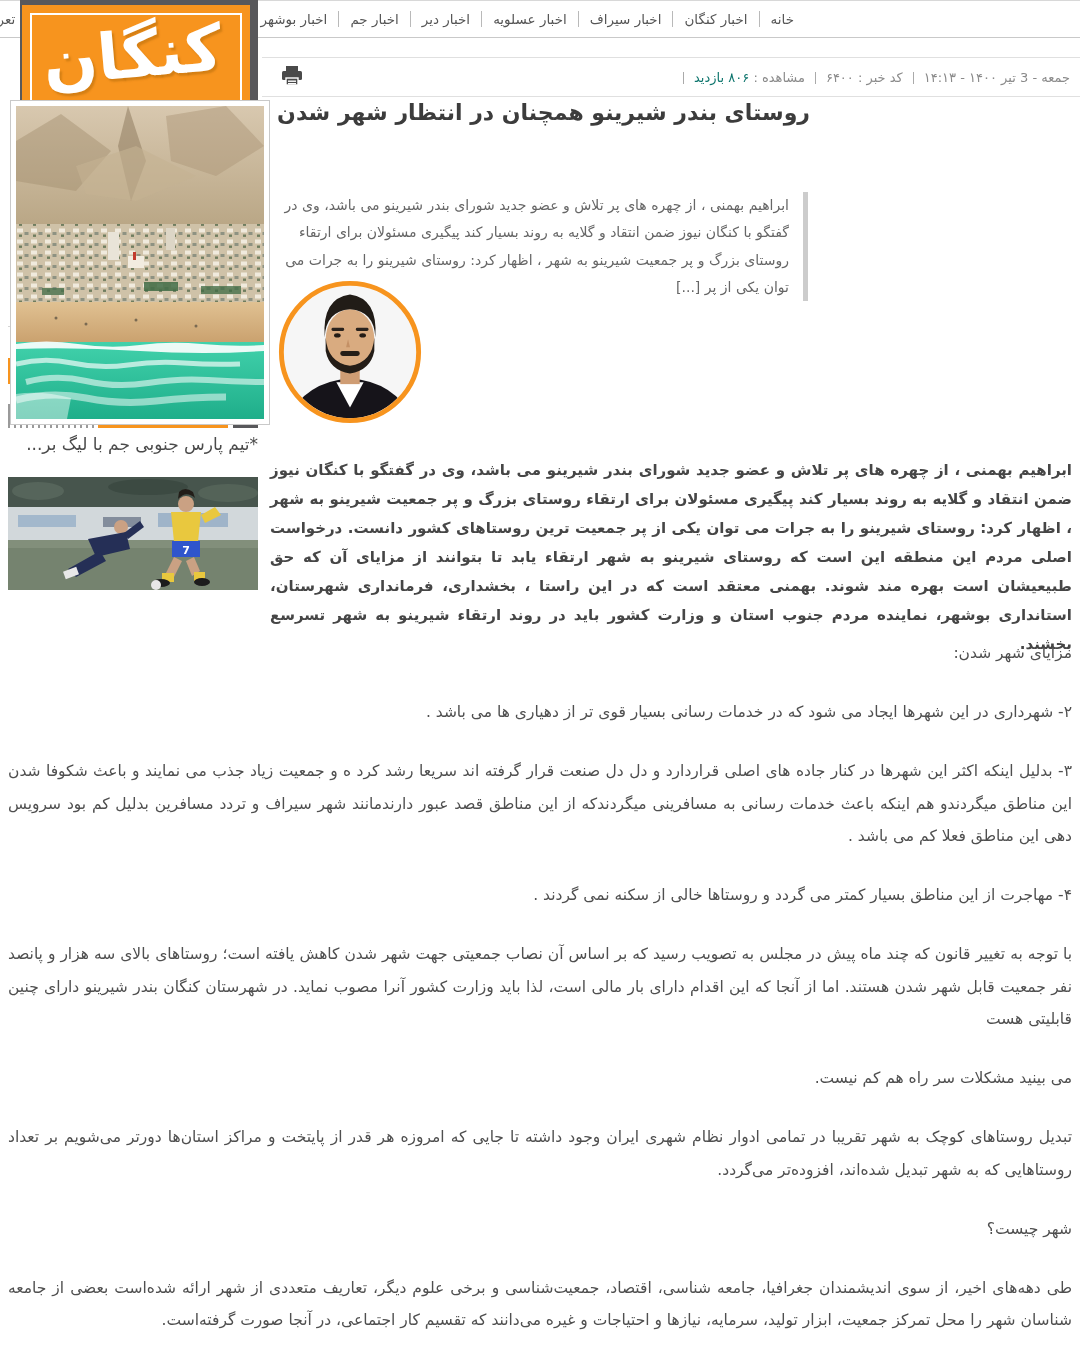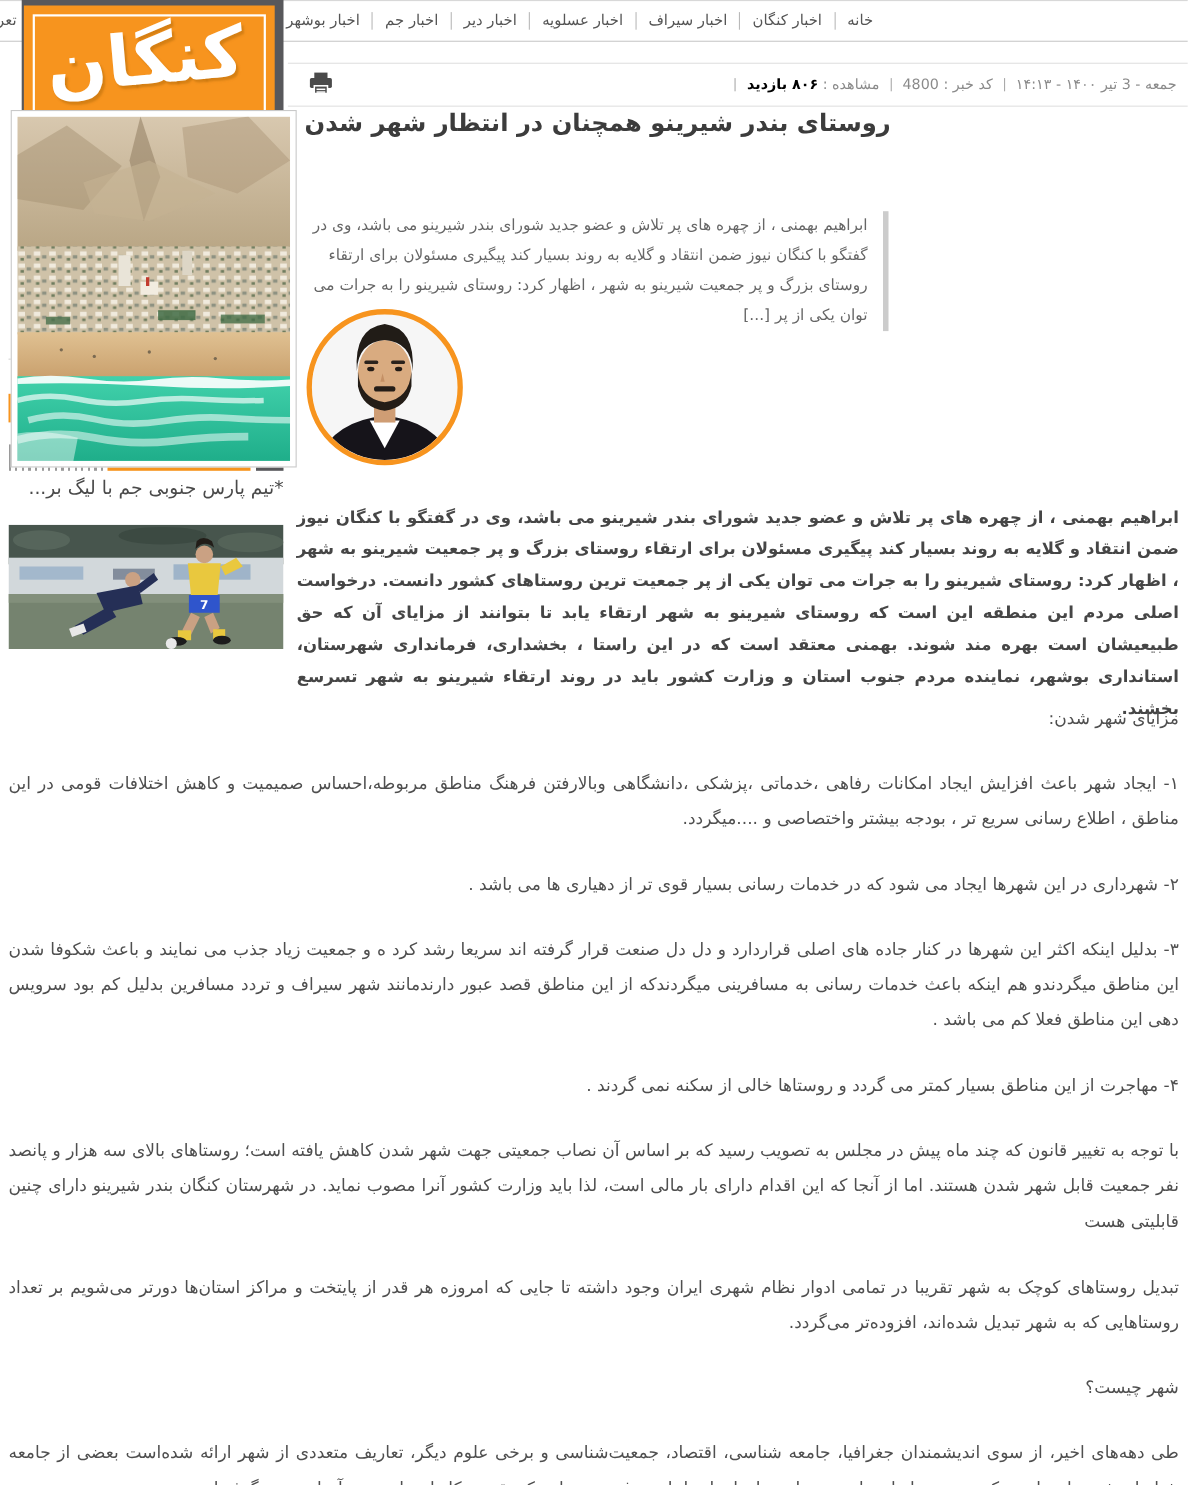--- a/index.html
+++ b/index.html
@@ -43,21 +43,21 @@
   .sports-headline { position:absolute; top:434px; left:8px; width:250px; 
     font-size:17px; color:#4a4a4a; cursor:pointer; }
   .football { position:absolute; top:477px; left:8px; width:250px; height:113px; cursor:pointer; }
 
   
   .meta-bar { position:absolute; top:57px; right:0; width:818px; height:40px;
     border-top:1px solid #e0e0e0; border-bottom:1px solid #e0e0e0;
     display:flex; align-items:center; }
   .meta-text { flex:1; text-align:right; padding-right:10px; font-size:13px; color:#8a8a8a; }
   .meta-sep { display:inline-block; width:1px; height:12px; background:#aaa; margin:0 10px; vertical-align:middle; }
-  .meta-bold { font-weight:bold; color:#000000; }
+  .meta-bold { font-weight:normal; color:#0f766e; }
   .print-btn { margin-right:auto; margin-left:18px; background:none; border:none; cursor:pointer; }
 
   .photo-frame { position:absolute; top:100px; right:810px; left:812px; width:260px; height:325px;
     border:1px solid #c9c9c9; background:#fff; padding:5px; }
   .photo-frame { right:auto; left:auto; }
   .photo-frame { position:absolute; top:100px; }
   .village-pos { right:810px; }
   .article-title { position:absolute; top:96px; right:270px; width:540px; text-align:right;
     font-size:22px; font-weight:bold; color:#3c3c3c; line-height:1.5; }
   .lead { position:absolute; top:192px; right:272px; width:538px;
@@ -165,21 +165,21 @@
       <rect x="154" y="96" width="12" height="9" fill="#e9c83e"></rect>
       <rect x="186" y="95" width="11" height="9" fill="#e9c83e"></rect>
       <ellipse cx="153" cy="106" rx="9" ry="4" fill="#1c1c1c"></ellipse>
       <ellipse cx="194" cy="105" rx="8" ry="4" fill="#1c1c1c"></ellipse>
       <circle cx="148" cy="108" r="5" fill="#e8e8e8"></circle>
     </svg>
   </div>
 
   <div class="meta-bar">
     <div class="meta-text">
-      <span>جمعه - 3 تیر ۱۴۰۰ - ۱۴:۱۳</span><span class="meta-sep"></span><span>کد خبر : 4800</span><span class="meta-sep"></span><span>مشاهده :</span>
+      <span>جمعه - 3 تیر ۱۴۰۰ - ۱۴:۱۳</span><span class="meta-sep"></span><span>کد خبر : ۶۴۰۰</span><span class="meta-sep"></span><span>مشاهده :</span>
       <span class="meta-bold">۸۰۶ بازدید</span><span class="meta-sep"></span>
     </div>
     <button class="print-btn">
       <span>
         <svg width="24" height="22" viewBox="0 0 24 22">
           <rect x="6" y="1" width="12" height="5" fill="#4a4a4a"></rect>
           <rect x="2" y="6" width="20" height="9" rx="1.5" fill="#4a4a4a"></rect>
           <rect x="6" y="13" width="12" height="7" fill="#4a4a4a" stroke="#fff" stroke-width="1.4"></rect>
           <rect x="8" y="15.5" width="8" height="1.4" fill="#fff"></rect>
           <rect x="8" y="18" width="8" height="1.4" fill="#fff"></rect>
@@ -264,23 +264,23 @@
         <rect x="65" y="74" width="20" height="5" rx="2.4" fill="#241d17"></rect>
       </g>
       <circle cx="75" cy="75" r="70.5" fill="none" stroke="#f7941e" stroke-width="5"></circle>
     </svg>
   </div>
 
   <p class="body-bold">ابراهیم بهمنی ، از چهره های پر تلاش و عضو جدید شورای بندر شیرینو می باشد، وی در گفتگو با کنگان نیوز ضمن انتقاد و گلایه به روند بسیار کند پیگیری مسئولان برای ارتقاء روستای بزرگ و پر جمعیت شیرینو به شهر ، اظهار کرد: روستای شیرینو را به جرات می توان یکی از پر جمعیت ترین روستاهای کشور دانست. درخواست اصلی مردم این منطقه این است که روستای شیرینو به شهر ارتقاء یابد تا بتوانند از مزایای آن که حق طبیعیشان است بهره مند شوند. بهمنی معتقد است که در این راستا ، بخشداری، فرمانداری شهرستان، استانداری بوشهر، نماینده مردم جنوب استان و وزارت کشور باید در روند ارتقاء شیرینو به شهر تسرسع بخشند.</p>
 
   <div class="lower">
     <p>مزایای شهر شدن:</p>
-    <p>۱- ایجاد شهر باعث افزایش ایجاد امکانات رفاهی ،خدماتی ،پزشکی ،دانشگاهی وبالارفتن فرهنگ مناطق مربوطه،احساس صمیمیت و کاهش اختلافات قومی در این مناطق ، اطلاع رسانی سریع تر ، بودجه بیشتر واختصاصی و ....میگردد.</p>
     <p>۲- شهرداری در این شهرها ایجاد می شود که در خدمات رسانی بسیار قوی تر از دهیاری ها می باشد .</p>
     <p>۳- بدلیل اینکه اکثر این شهرها در کنار جاده های اصلی قراردارد و دل دل صنعت قرار گرفته اند سریعا رشد کرد ه و جمعیت زیاد جذب می نمایند و باعث شکوفا شدن این مناطق میگردندو هم اینکه باعث خدمات رسانی به مسافرینی میگردندکه از این مناطق قصد عبور دارندمانند شهر سیراف و تردد مسافرین بدلیل کم بود سرویس دهی این مناطق فعلا کم می باشد .</p>
     <p>۴- مهاجرت از این مناطق بسیار کمتر می گردد و روستاها خالی از سکنه نمی گردند .</p>
     <p>با توجه به تغییر قانون که چند ماه پیش در مجلس به تصویب رسید که بر اساس آن نصاب جمعیتی جهت شهر شدن کاهش یافته است؛ روستاهای بالای سه هزار و پانصد نفر جمعیت قابل شهر شدن هستند. اما از آنجا که این اقدام دارای بار مالی است، لذا باید وزارت کشور آنرا مصوب نماید. در شهرستان کنگان بندر شیرینو دارای چنین قابلیتی هست</p>
+    <p>می بینید مشکلات سر راه هم کم نیست.</p>
     <p class="mb0">تبدیل روستاهای کوچک به شهر تقریبا در تمامی ادوار نظام شهری ایران وجود داشته تا جایی که امروزه هر قدر از پایتخت و مراکز استان‌ها دورتر می‌شویم بر تعداد روستاهایی که به شهر تبدیل شده‌اند، افزوده‌تر می‌گردد.</p>
     <p>شهر چیست؟</p>
     <p>طی دهه‌های اخیر، از سوی اندیشمندان جغرافیا، جامعه شناسی، اقتصاد، جمعیت‌شناسی و برخی علوم دیگر، تعاریف متعددی از شهر ارائه شده‌است بعضی از جامعه شناسان شهر را محل تمرکز جمعیت، ابزار تولید، سرمایه، نیازها و احتیاجات و غیره می‌دانند که تقسیم کار اجتماعی، در آنجا صورت گرفته‌است.</p>
   </div>
 
 </div>
 
 </body></html>

